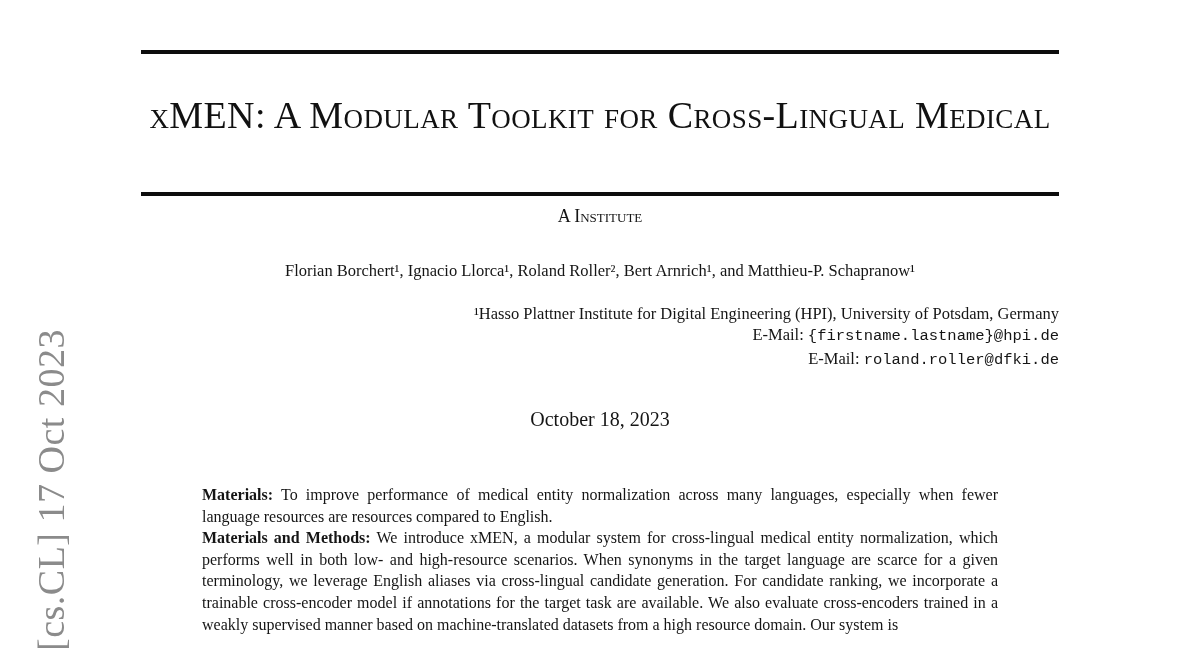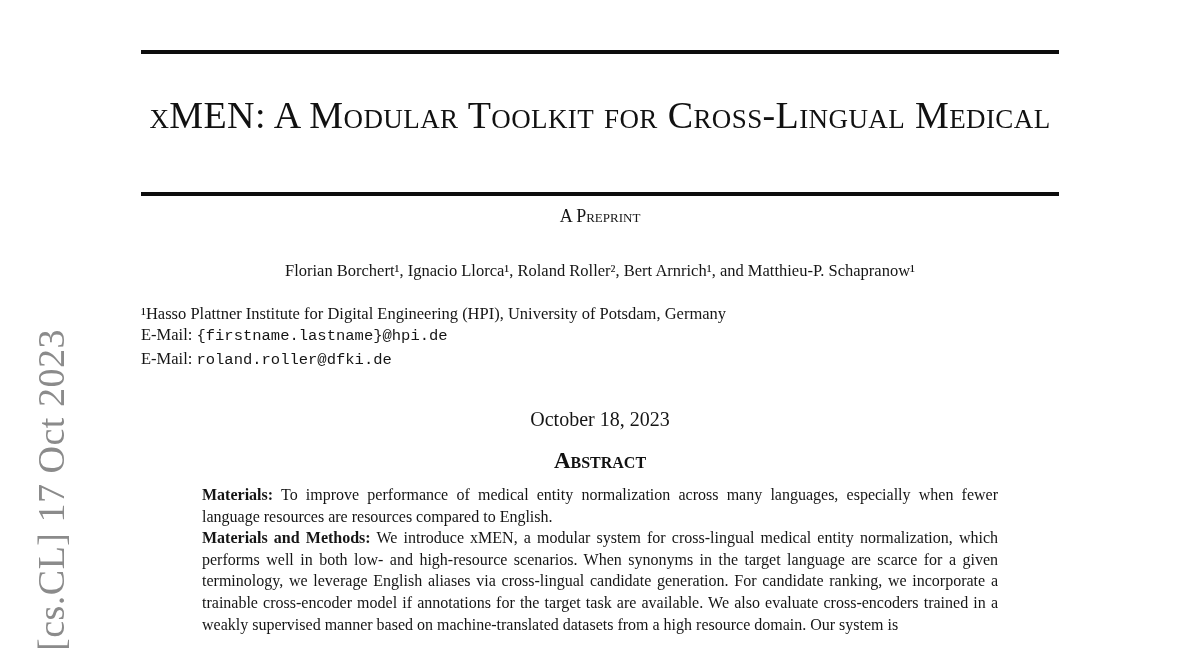--- a/index.html
+++ b/index.html
@@ -43,21 +43,21 @@
     font-variant:small-caps;
     font-size:18px;line-height:20px;
   }
   .authors{
     position:absolute;left:141px;top:260px;width:918px;
     text-align:center;
     font-size:16.5px;line-height:22px;
   }
   .affiliations{
     position:absolute;left:141px;top:303px;width:918px;
-    text-align:left;
+    text-align:right;
     font-size:16.5px;line-height:21.4px;
   }
   .email-mono{
     font-family:Liberation Mono, monospace;
     font-size:15.5px;
   }
   .date{
     position:absolute;left:141px;top:409px;width:918px;
     text-align:center;
     font-size:20px;line-height:20px;
@@ -86,38 +86,37 @@
   <div class="watermark" style="color: rgb(139, 139, 139);">[cs.CL] 17 Oct 2023</div>
 
   <div class="rule rule-top"></div>
 
   <h1 class="title">
     <span class="title-line">xMEN: A Modular Toolkit for Cross-Lingual Medical</span>
   </h1>
 
   <div class="rule rule-bottom"></div>
 
-  <div class="preprint">A Preprint</div>
+  <div class="preprint">A Institute</div>
 
   <div class="authors">Florian Borchert¹, Ignacio Llorca¹, Roland Roller², Bert Arnrich¹, and Matthieu-P. Schapranow¹</div>
 
   <div class="affiliations">
     <div class="affil-line">¹Hasso Plattner Institute for Digital Engineering (HPI), University of Potsdam, Germany</div>
     <div class="affil-line">
       <span class="email-label">E-Mail:</span>
       <span class="email-mono">{firstname.lastname}@hpi.de</span>
     </div>
     <div class="affil-line">
       <span class="email-label">E-Mail:</span>
       <span class="email-mono">roland.roller@dfki.de</span>
     </div>
   </div>
 
   <div class="date">October 18, 2023</div>
 
-  <div class="abstract-heading">Abstract</div>
 
   <div class="abstract-body">
     <p><b class="lead">Materials:</b> <span>To improve performance of medical entity normalization across many languages, especially when fewer language resources are resources compared to English.</span></p>
     <p><b class="lead">Materials and Methods:</b> <span>We introduce xMEN, a modular system for cross-lingual medical entity normalization, which performs well in both low- and high-resource scenarios. When synonyms in the target language are scarce for a given terminology, we leverage English aliases via cross-lingual candidate generation. For candidate ranking, we incorporate a trainable cross-encoder model if annotations for the target task are available. We also evaluate cross-encoders trained in a weakly supervised manner based on machine-translated datasets from a high resource domain. Our system is</span></p>
   </div>
 
 </div>
 
 </body></html>

